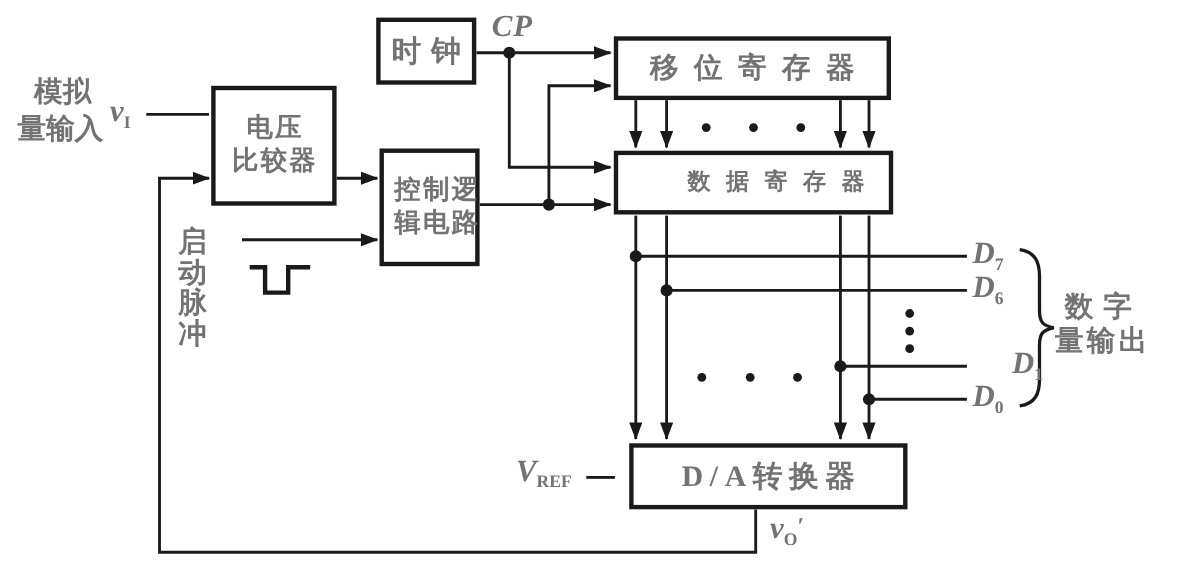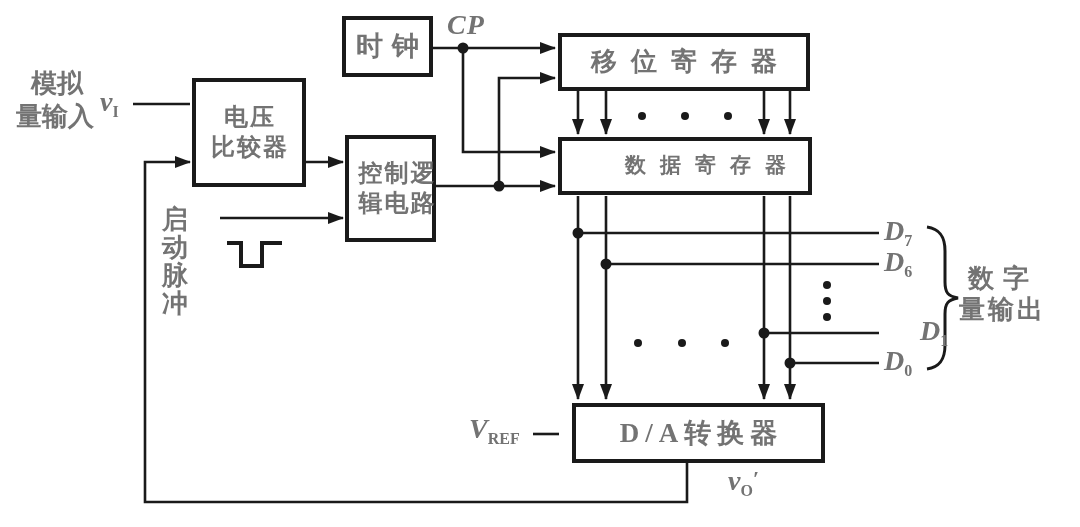--- a/index.html
+++ b/index.html
@@ -70,21 +70,21 @@
   #sig-vi       { left: 100px; top: 88px;  }
   #sig-cp       { left: 447px; top: 11px;  letter-spacing: 1px; }
   #lbl-start    { left: 162px; top: 206px; width: 30px; word-break: break-all; white-space: normal; line-height: 1.08; }
   #sig-d7       { left: 884px; top: 217px; }
   #sig-d6       { left: 884px; top: 248px; }
   #sig-d1       { left: 920px; top: 317px; }
   #sig-d0       { left: 884px; top: 347px; }
   #lbl-digital-1 { left: 968px; top: 265px; letter-spacing: 9px; }
   #lbl-digital-2 { left: 959px; top: 296px; letter-spacing: 3px; }
   #sig-vref     { left: 469px; top: 415px; }
-  #sig-vo       { left: 700px; top: 467px; margin-left: 28px; }
+  #sig-vo       { left: 700px; top: 467px; }
 </style>
 </head>
 <body>
 
 <div class="stage">
 
   <svg class="wiring" width="1080" height="527" viewBox="0 0 1080 527">
     <defs>
       <marker id="arr" markerUnits="userSpaceOnUse" markerWidth="18" markerHeight="12" refX="15" refY="6" orient="auto">
         <path d="M0,0 L16,6 L0,12 Z" fill="#1a1a1a"></path>

